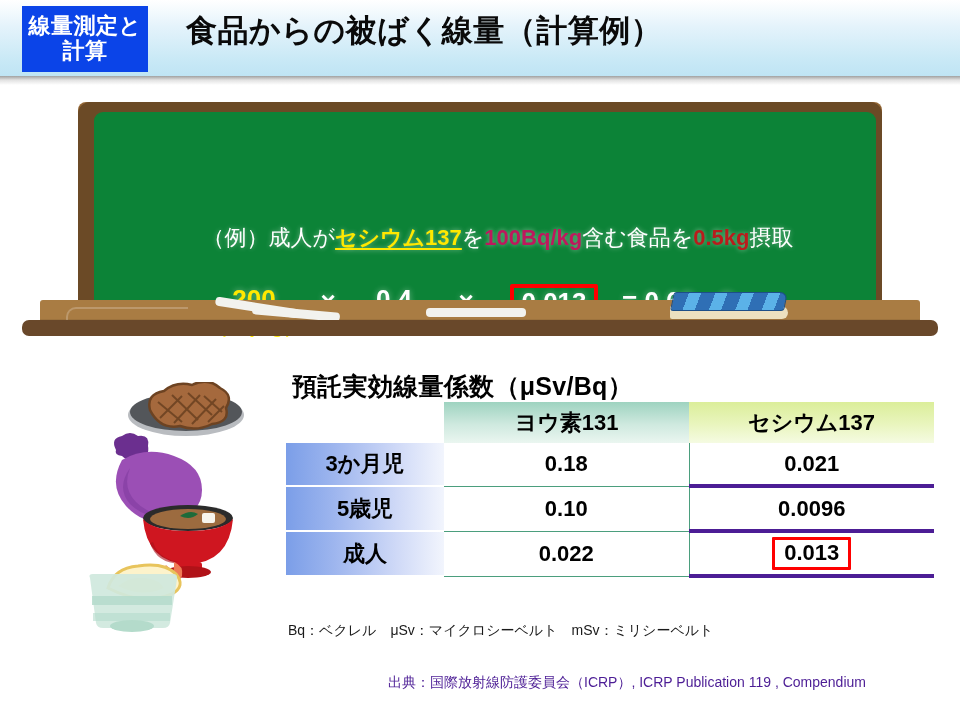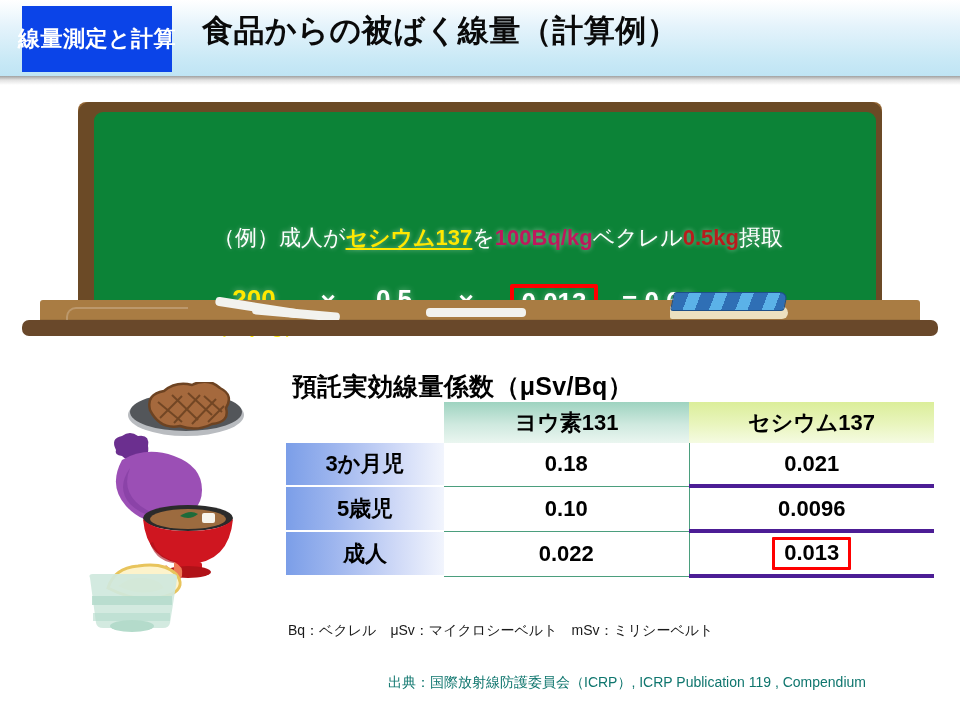--- a/index.html
+++ b/index.html
@@ -25,38 +25,38 @@
   }
   #header-shadow {
     position: absolute;
     left: 0; top: 76px;
     width: 960px; height: 9px;
     background: linear-gradient(to bottom, rgba(110,110,110,0.65) 0%, rgba(150,150,150,0.28) 45%, rgba(255,255,255,0) 100%);
   }
   #header-badge {
     position: absolute;
     left: 22px; top: 6px;
-    width: 150px; height: 66px;
+    width: 126px; height: 66px;
     background: #0b44e8;
     display: flex;
-    flex-direction: row;
+    flex-direction: column;
     align-items: center;
     justify-content: center;
     line-height: 1.12;
   }
   .badge-line {
     color: #ffffff;
     font-size: 22px;
     font-weight: bold;
     letter-spacing: 0.5px;
     white-space: nowrap;
   }
   #page-title {
     position: absolute;
-    left: 202px; top: 10px;
+    left: 186px; top: 10px;
     font-size: 31px;
     font-weight: bold;
     color: #0a0a0a;
     letter-spacing: 0.5px;
     white-space: nowrap;
   }
 
   
   #blackboard {
     position: absolute;
@@ -259,21 +259,21 @@
     position: absolute;
     left: 288px; top: 622px;
     font-size: 14px;
     color: #1a1a1a;
     white-space: nowrap;
   }
   #source-note {
     position: absolute;
     left: 388px; top: 672px;
     font-size: 14px;
-    color: #0f766e;
+    color: #4c1d95;
     line-height: 1.45;
   }
   #source-note .src-l2 { display: block; padding-left: 46px; }
 </style>
 </head>
 <body>
 
 <div id="header-band"></div>
 <div id="header-shadow"></div>
 
@@ -286,33 +286,33 @@
 
 <div id="blackboard">
 
   <div class="bb-leg" id="bb-leg-left"></div>
   <div class="bb-leg" id="bb-leg-right"></div>
 
   <div id="bb-frame-outer"></div>
   <div id="bb-frame-inner"></div>
 
   <div id="bb-line1">
-    <span>（例）成人が</span><span class="bb-yu">セシウム137</span><span>を</span><span class="bb-y">100Bq/kg</span><span>ベクレル</span><span class="bb-wb">0.5kg</span><span>摂取</span>
+    <span>（例）成人が</span><span class="bb-yu">セシウム137</span><span>を</span><span class="bb-y">100Bq/kg</span><span>含む食品を</span><span class="bb-wb">0.5kg</span><span>摂取</span>
   </div>
 
   <div id="bb-eq">
     <span class="eq-term eq-yellow" id="eq-t1">
       <span>200</span>
       <span class="eq-unit">（Bq/kg）</span>
     </span>
 
     <span class="eq-term" id="eq-x1">×</span>
 
     <span class="eq-term" id="eq-t2">
-      <span>0.5</span>
+      <span>0.4</span>
       <span class="eq-unit">（kg）</span>
     </span>
 
     <span class="eq-term" id="eq-x2">×</span>
 
     <span class="eq-term" id="eq-t3">
       <span id="eq-t3-val">0.013</span>
       <span class="eq-unit">（μSv/Bq）</span>
     </span>
 

